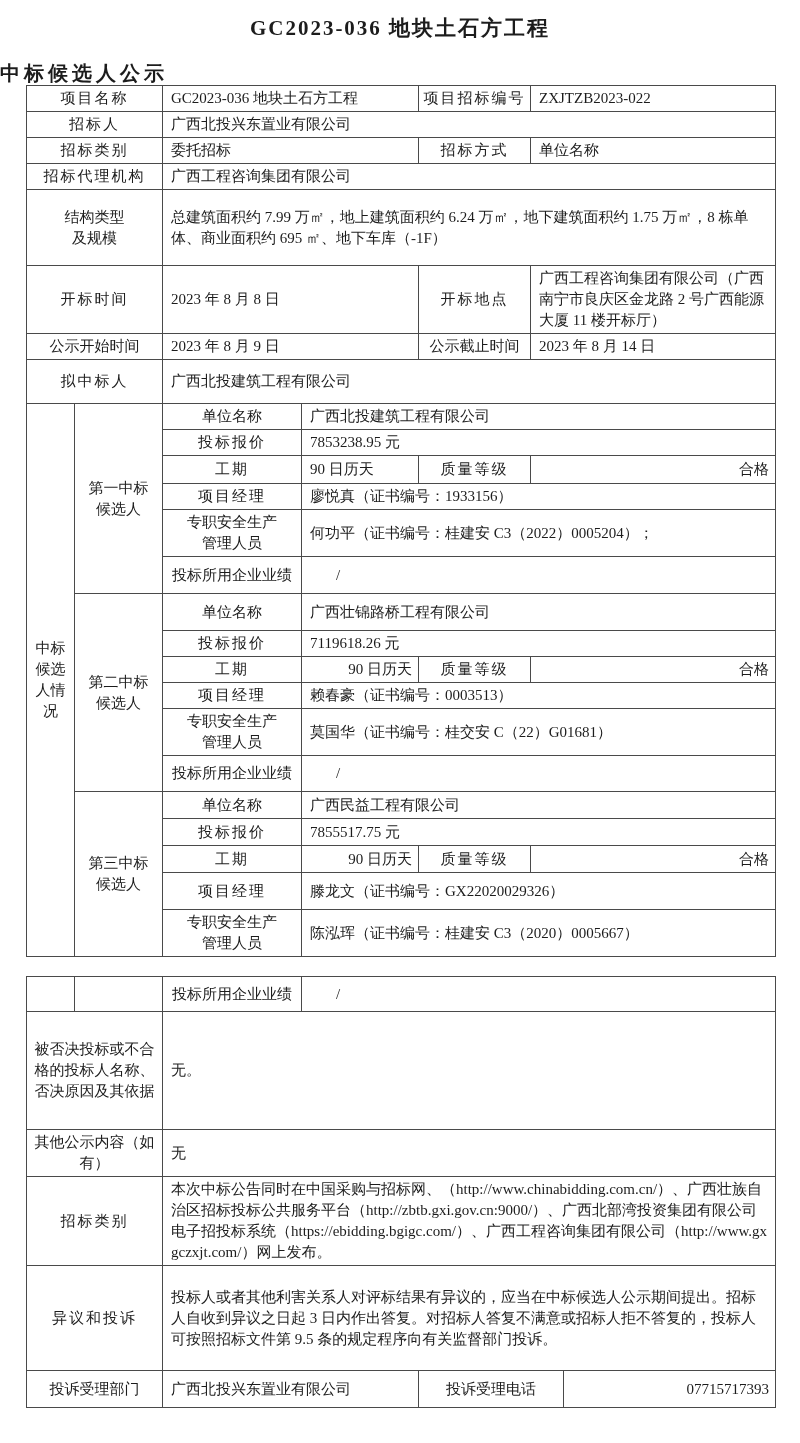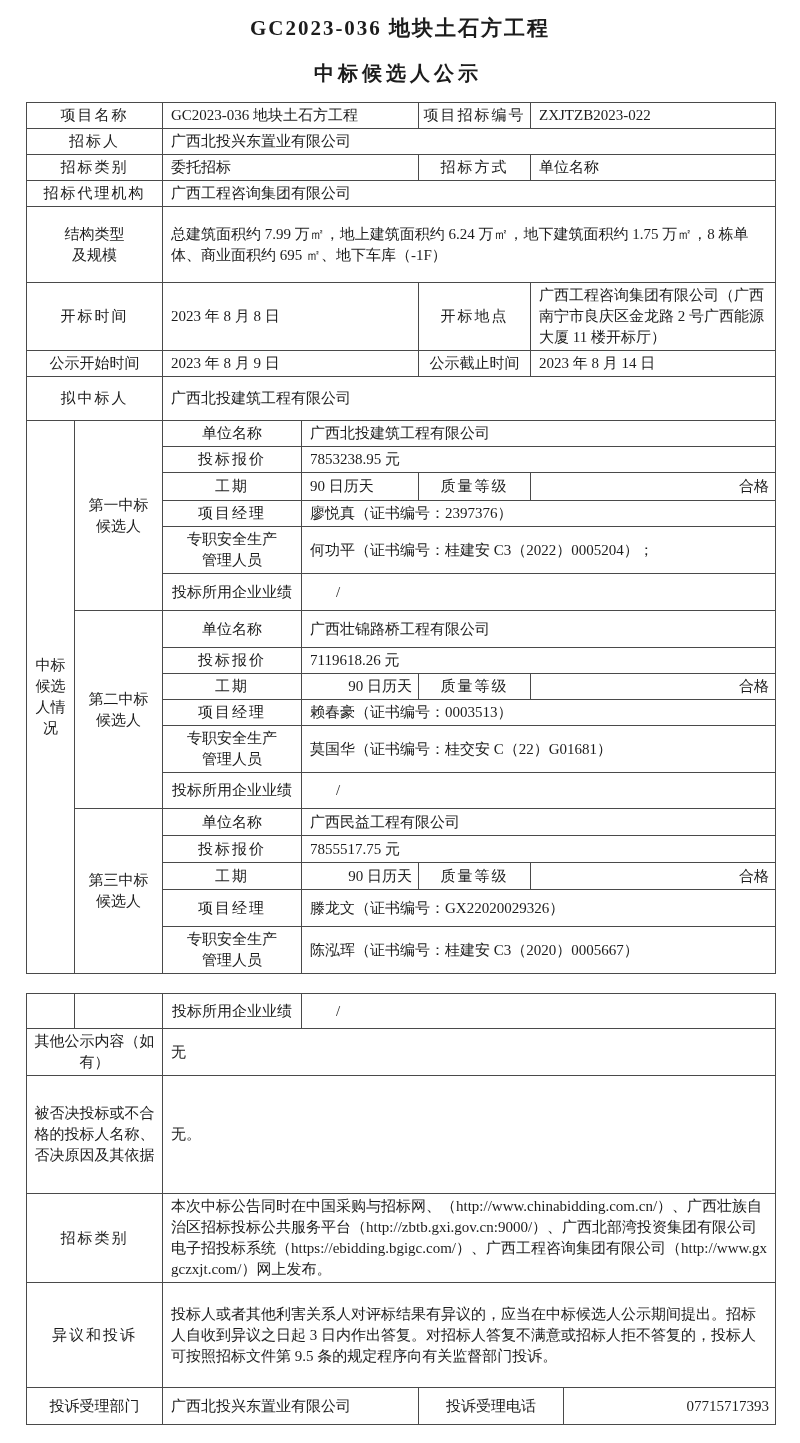--- a/index.html
+++ b/index.html
@@ -16,33 +16,33 @@
   .doc-title {
     margin: 16px 0 0 0;
     text-align: center;
     font-size: 21px;
     font-weight: bold;
     letter-spacing: 2px;
     line-height: 24px;
   }
   .doc-subtitle {
     margin: 21px 4px 0 0;
-    text-align: center;
+    text-align: left;
     font-size: 20px;
     font-weight: bold;
     letter-spacing: 4px;
     line-height: 24px;
   }
   table.doc-table {
     border-collapse: collapse;
     table-layout: fixed;
     width: 749px;
     margin-left: 26px;
   }
-  table.t1 { margin-top: 17px; }
+  table.t1 { }
   table.t2 { margin-top: 19px; }
   td {
     border: 1px solid #4a4a4a;
     font-size: 15px;
     line-height: 21px;
     vertical-align: middle;
     padding: 2px 6px;
     word-break: break-all;
     overflow: hidden;
   }
@@ -134,21 +134,21 @@
     <td colspan="3" class="val">7853238.95 元</td>
   </tr>
   <tr style="height:28px">
     <td class="lbl">工期</td>
     <td class="val">90 日历天</td>
     <td class="lbl">质量等级</td>
     <td class="ctr">合格</td>
   </tr>
   <tr style="height:25px">
     <td class="lbl">项目经理</td>
-    <td colspan="3" class="val">廖悦真（证书编号：2397376）</td>
+    <td colspan="3" class="val">廖悦真（证书编号：1933156）</td>
   </tr>
   <tr style="height:42px">
     <td class="lbl pre">专职安全生产
 管理人员</td>
     <td colspan="3" class="val">何功平（证书编号：桂建安 C3（2022）0005204）；</td>
   </tr>
   <tr style="height:37px">
     <td class="lbl tight">投标所用企业业绩</td>
     <td colspan="3" class="val slash">/</td>
   </tr>
@@ -220,31 +220,31 @@
       <col style="width:145px">
       <col style="width:212px">
   </colgroup>
   <tbody>
       <tr style="height:35px">
     <td></td>
     <td></td>
     <td class="lbl tight">投标所用企业业绩</td>
     <td colspan="3" class="val slash">/</td>
   </tr>
-  <tr style="height:47px">
-    <td colspan="2" class="lbl pre">其他公示内容（如
-有）</td>
-    <td colspan="4" class="val">无</td>
-  </tr>
   <tr style="height:118px">
     <td colspan="2" class="lbl pre">被否决投标或不合
 格的投标人名称、
 否决原因及其依据</td>
     <td colspan="4" class="val">无。</td>
   </tr>
+  <tr style="height:47px">
+    <td colspan="2" class="lbl pre">其他公示内容（如
+有）</td>
+    <td colspan="4" class="val">无</td>
+  </tr>
   <tr style="height:85px">
     <td colspan="2" class="lbl">招标类别</td>
     <td colspan="4" class="val">本次中标公告同时在中国采购与招标网、（http://www.chinabidding.com.cn/）、广西壮族自治区招标投标公共服务平台（http://zbtb.gxi.gov.cn:9000/）、广西北部湾投资集团有限公司电子招投标系统（https://ebidding.bgigc.com/）、广西工程咨询集团有限公司（http://www.gxgczxjt.com/）网上发布。</td>
   </tr>
   <tr style="height:105px">
     <td colspan="2" class="lbl">异议和投诉</td>
     <td colspan="4" class="val">投标人或者其他利害关系人对评标结果有异议的，应当在中标候选人公示期间提出。招标人自收到异议之日起 3 日内作出答复。对招标人答复不满意或招标人拒不答复的，投标人可按照招标文件第 9.5 条的规定程序向有关监督部门投诉。</td>
   </tr>
   <tr style="height:37px">
     <td colspan="2" class="lbl tight">投诉受理部门</td>

